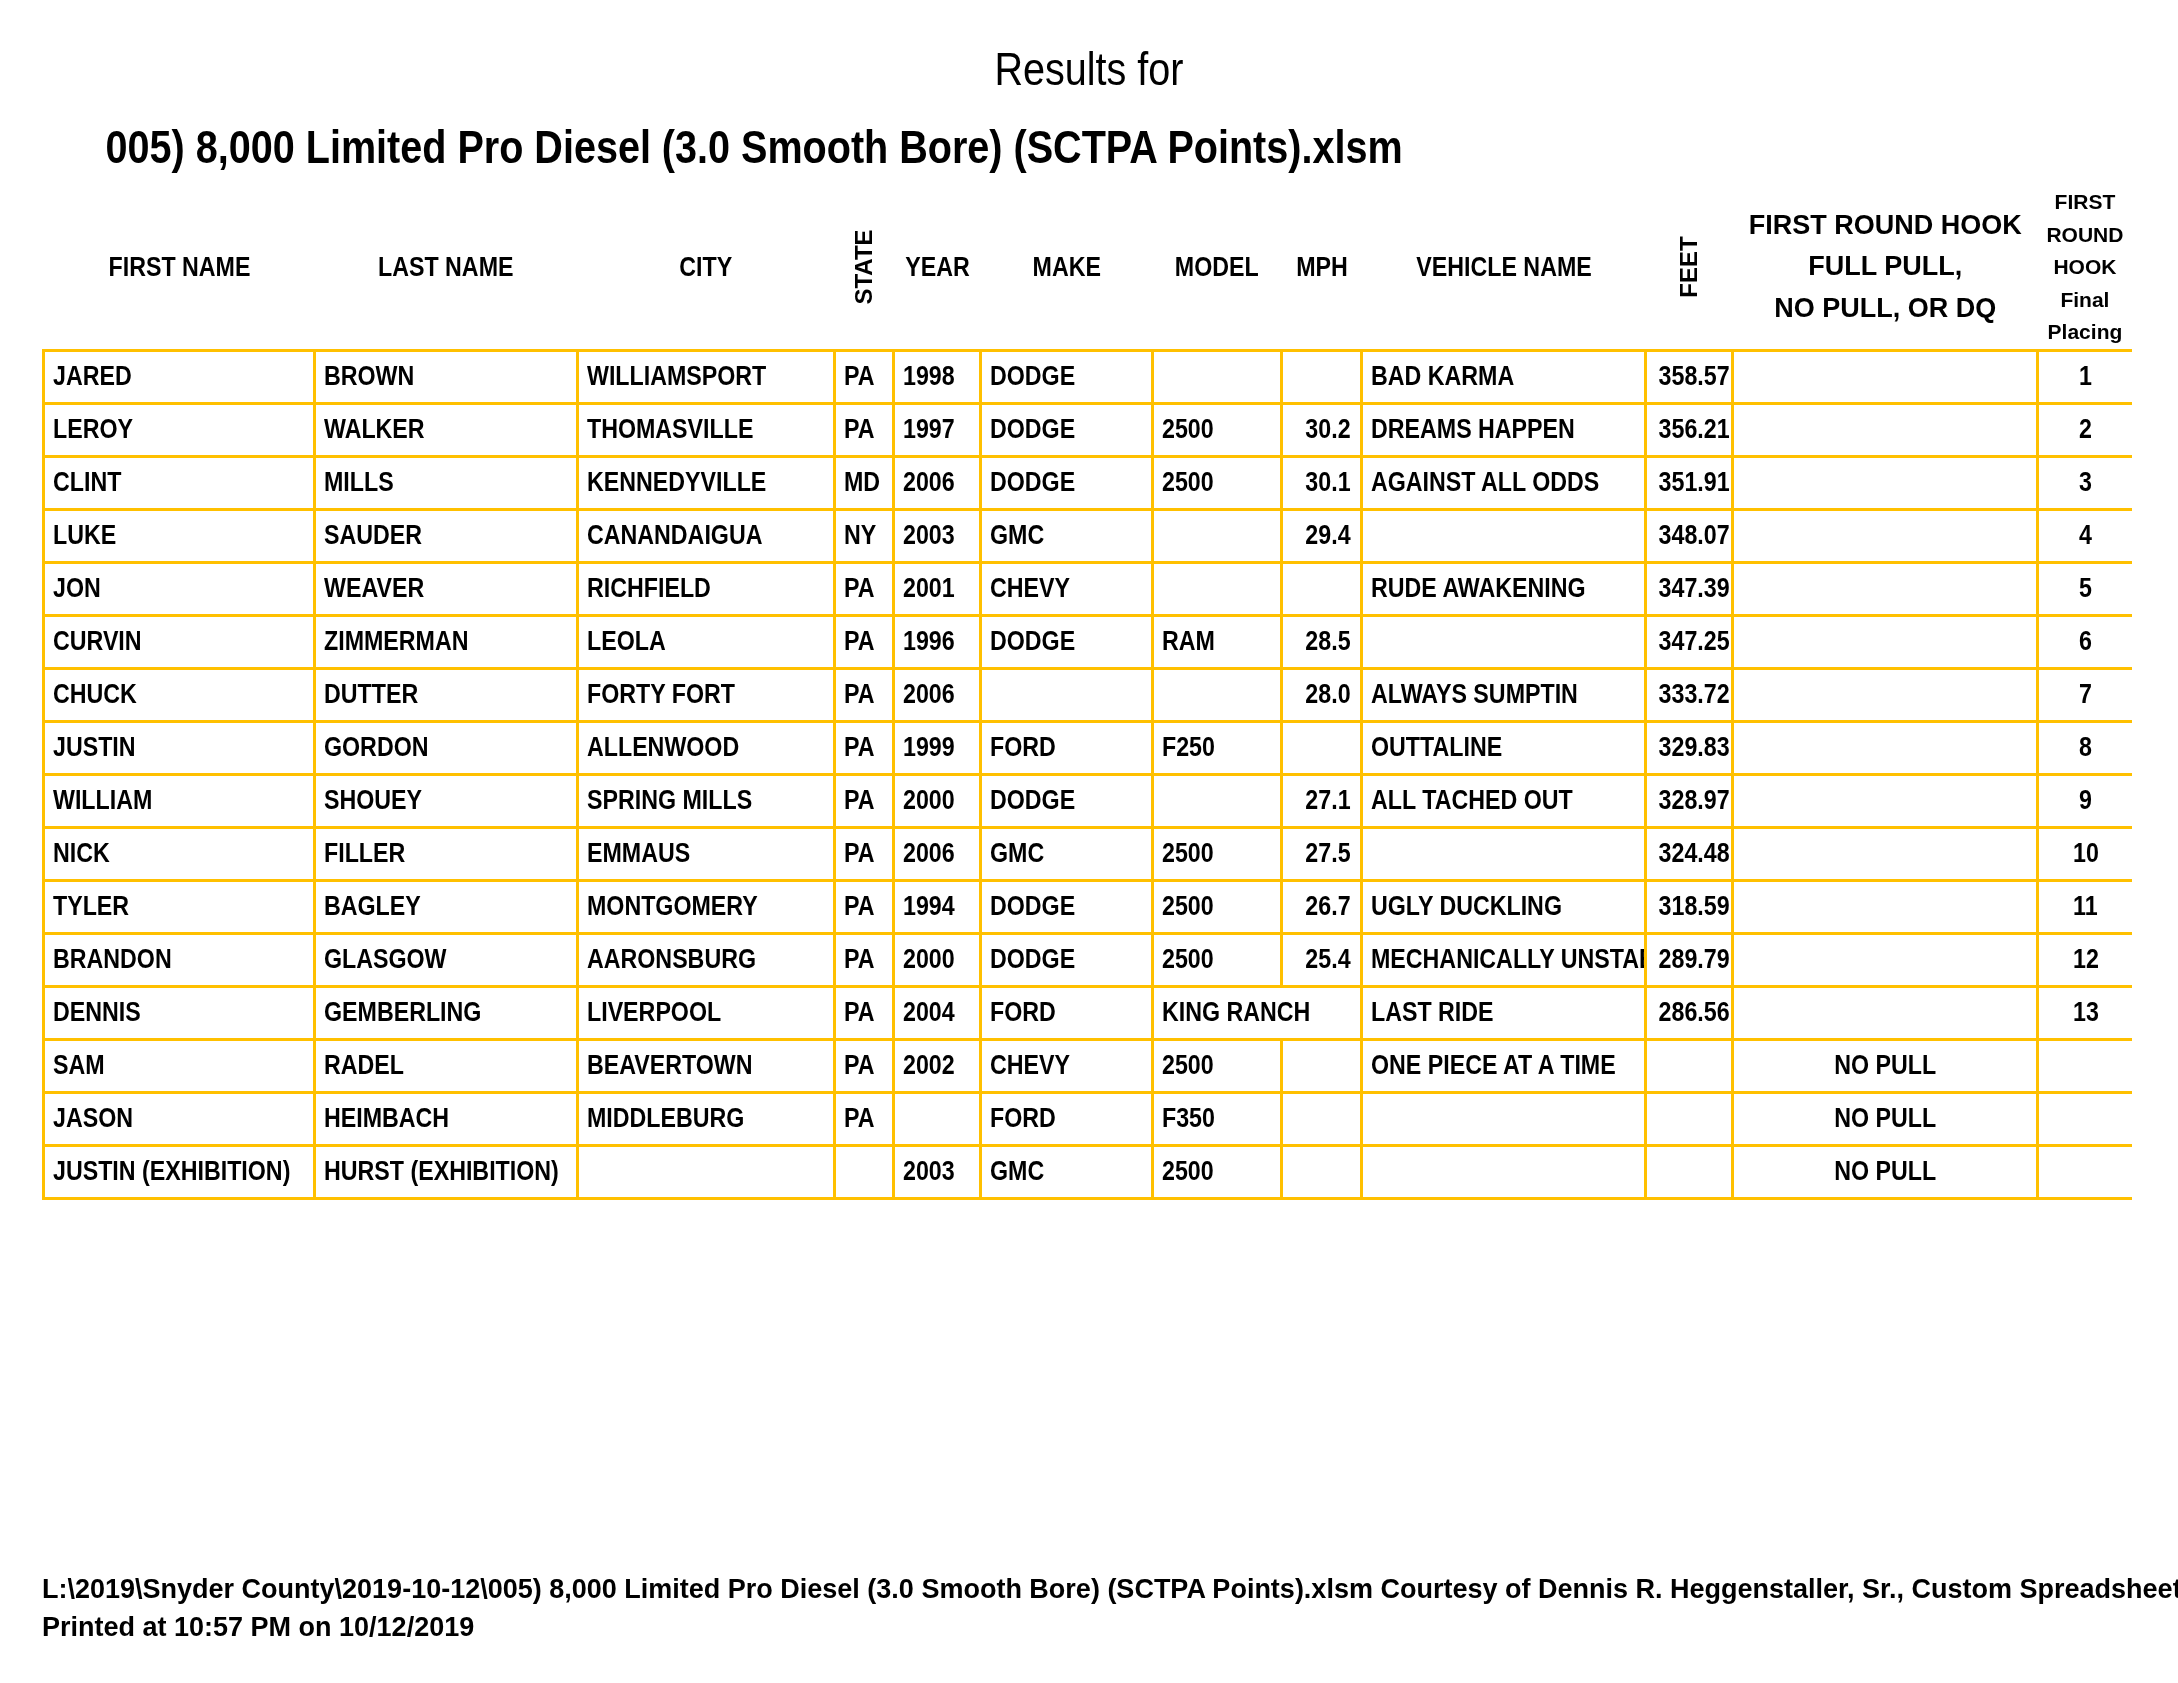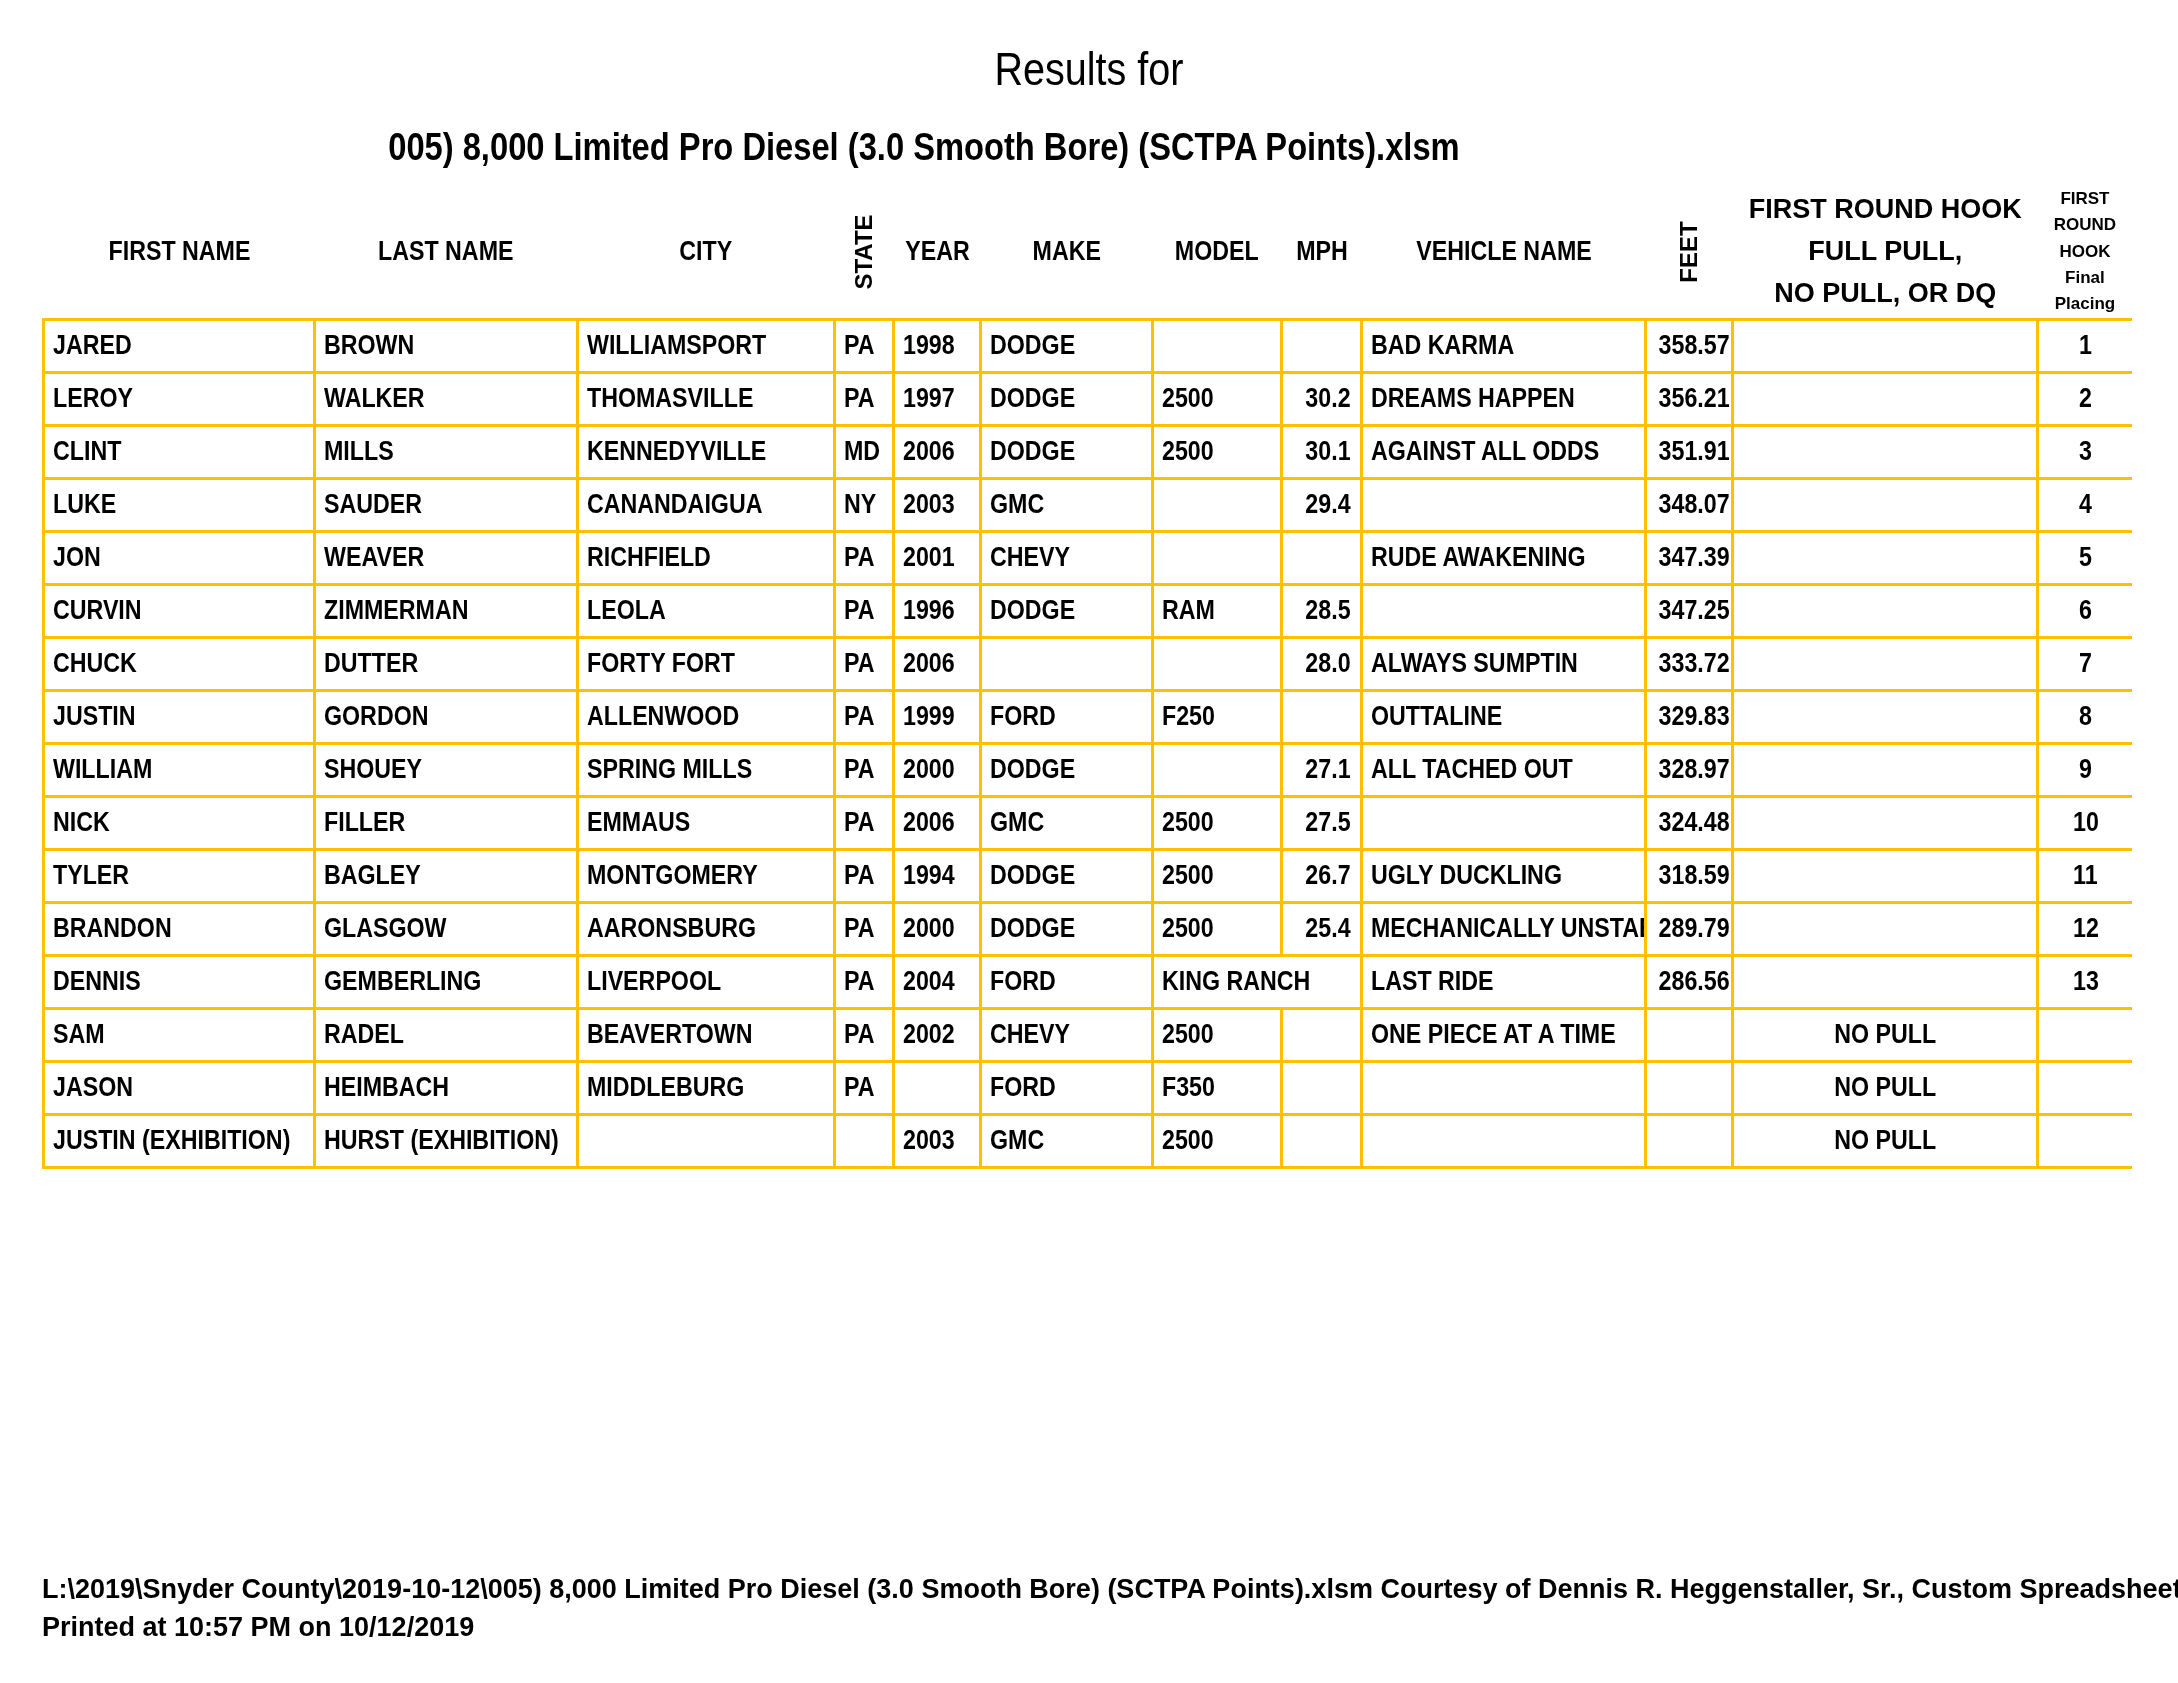--- a/index.html
+++ b/index.html
@@ -16,21 +16,21 @@
   .o-l{transform-origin:0 50%;}
   .o-r{transform-origin:100% 50%;}
   .o-c{transform-origin:50% 50%;}
 
   .title1{
     position:absolute;top:44px;left:0;width:2178px;
     text-align:center;font-size:46px;font-weight:normal;line-height:51px;
   }
   .title2{
     position:absolute;top:119px;left:0;width:1848px;
-    text-align:center;font-size:38px;font-weight:bold;line-height:57px;
+    font-size:46px;font-weight:bold;line-height:57px;
   }
 
   .sheet{position:absolute;left:42px;top:186px;}
   table.results{
     border-collapse:collapse;
     table-layout:fixed;
     width:2090px;
   }
   col.c-first_name{width:271px;}
   col.c-last_name{width:263px;}
@@ -49,21 +49,21 @@
     border:none;
     height:94px;
     vertical-align:middle;
     text-align:center;
     font-size:27px;font-weight:bold;
     padding:0;
     position:relative;
   }
   th .lines{white-space:pre-line;line-height:1.55;}
   th.hook-header{font-size:27px;}
-  th.placing-header{font-size:17px;}
+  th.placing-header{font-size:21px;}
   th .vert{
     position:absolute;left:50%;top:50%;
     transform:translate(-50%,-50%) rotate(-90deg);
     white-space:nowrap;font-size:24px;
   }
 
   td{
     border:3px solid #FFC000;
     height:50px;
     font-size:27px;font-weight:bold;

